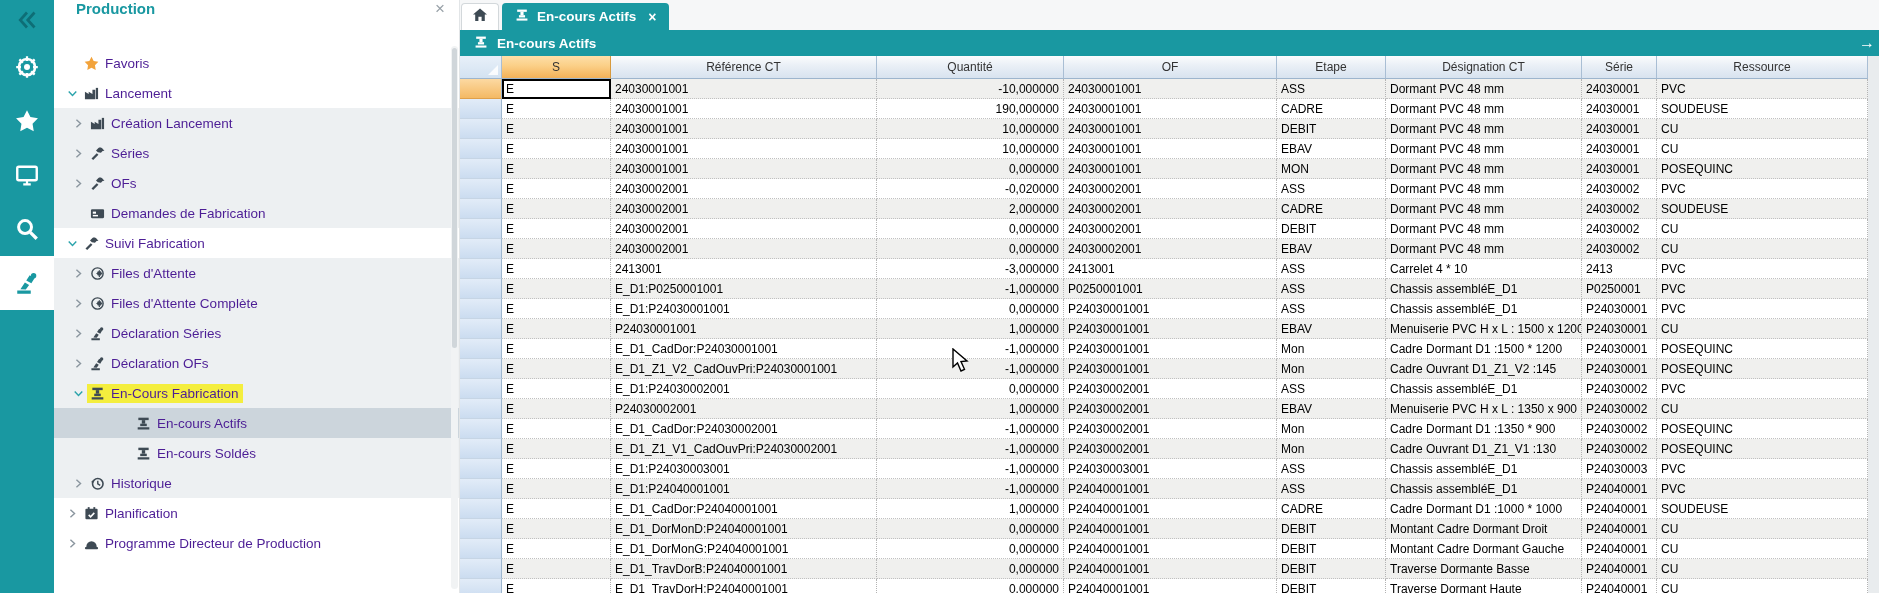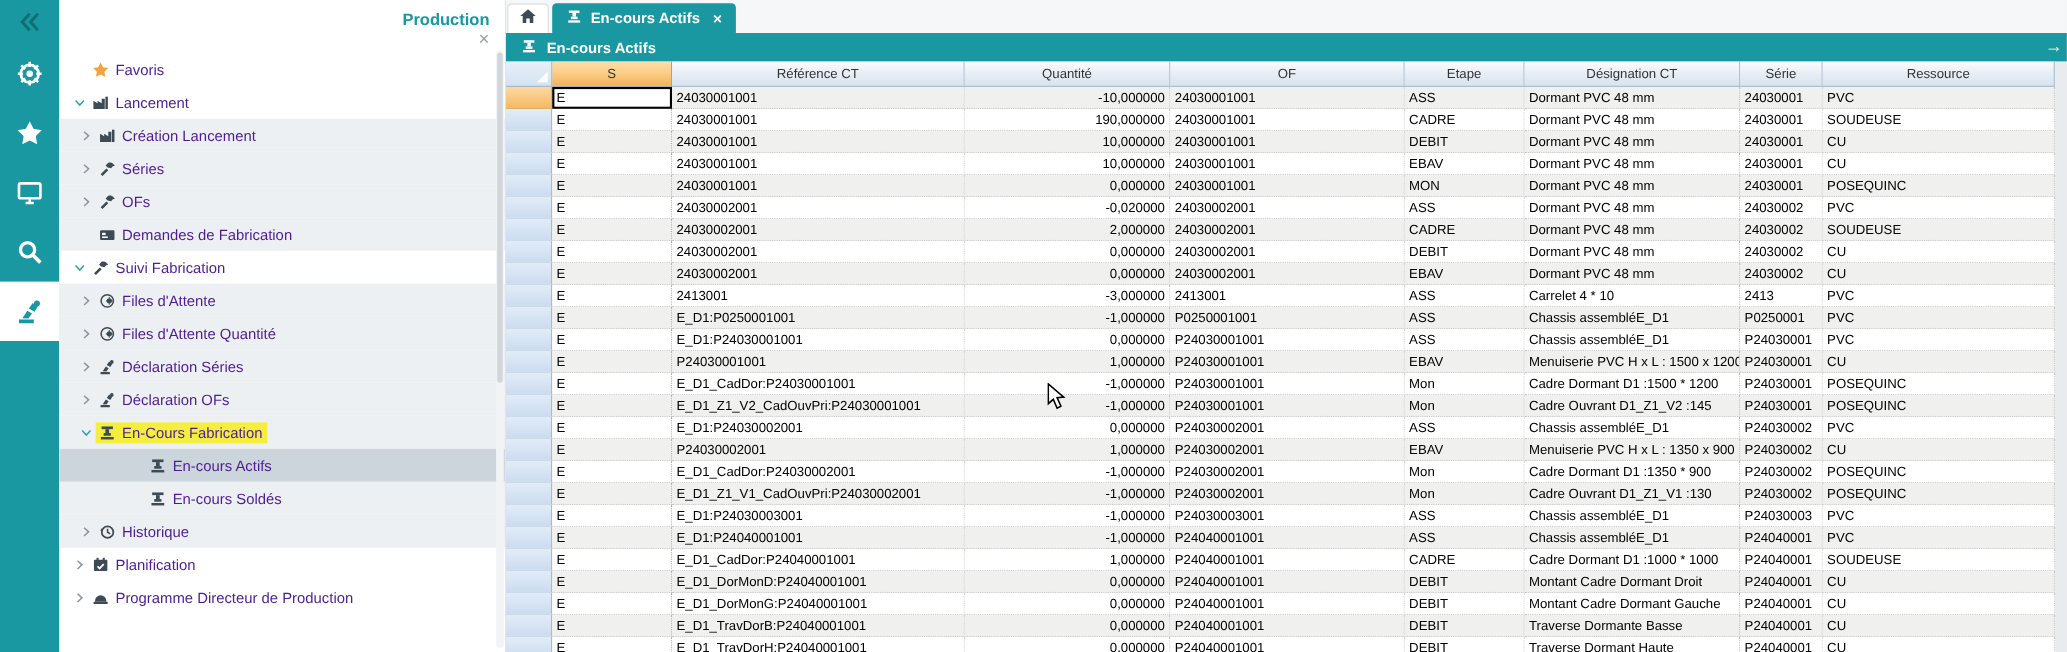--- a/index.html
+++ b/index.html
@@ -9,21 +9,21 @@
 
   
   .rail { width:54px; background:#1998A1; display:flex; flex-direction:column; flex:0 0 54px; }
   .rail-item { height:54px; display:flex; align-items:center; justify-content:center; color:#fff; cursor:pointer; }
   .rail-item.small { height:40px; color:#0e6e76; font-size:20px; font-weight:bold; }
   .rail-item svg { width:24px; height:24px; }
   .rail-item.selected { background:#fff; color:#1998A1; }
 
   
   .sidebar { width:406px; flex:0 0 406px; background:#fff; position:relative; border-right:1px solid #e2e5e7; }
-  .sb-header { height:44px; display:flex; align-items:flex-end; padding:10px 14px 0 22px;flex-direction:column; }
+  .sb-header { height:44px; display:flex; align-items:flex-start; padding:0 14px 0 22px; }
   .sb-title { color:#1998A1; font-size:15px; font-weight:bold; flex:1; }
   .sb-close { color:#98a1a8; font-size:17px; cursor:pointer; line-height:1; }
   .tree { padding-top:4px; }
   .tree-item { height:30px; display:flex; align-items:center; font-size:13.5px; color:#4c1d95; cursor:pointer; white-space:nowrap; }
   .tree-item.group { background:#edf0f2; }
   .tree-item.selected { background:#ccd5dc; }
   .expander { width:17px; flex:0 0 17px; display:flex; align-items:center; justify-content:center; }
   .expander svg { width:11px; height:11px; }
   .exp-open { color:#2aa3ab; } .exp-closed { color:#8a959e; }
   .ticon { width:20px; flex:0 0 20px; display:flex; align-items:center; justify-content:center; color:#3e4a54; }
@@ -255,21 +255,21 @@
           </span>
           <span class="ticon">
             <svg viewBox="0 0 16 16" xmlns="http://www.w3.org/2000/svg">
               <circle cx="8" cy="8" r="6" fill="none" stroke="currentColor" stroke-width="1.5"></circle>
               <circle cx="10" cy="8" r="2.6" fill="currentColor"></circle>
               <g stroke="currentColor" stroke-width="1.3">
                 <path d="M10 4.4v1.2M10 10.4v1.2M6.9 8h1.2M11.9 8h1.2"></path>
               </g>
             </svg>
           </span>
-          <span class="tlabel">Files d'Attente Quantité</span>
+          <span class="tlabel">Files d'Attente Complète</span>
         </div>
         <div class="tree-item lvl1 group">
           <span class="expander exp-closed">
             <svg viewBox="0 0 16 16" xmlns="http://www.w3.org/2000/svg">
               <path d="M5 2.5l6 5.5-6 5.5" fill="none" stroke="currentColor" stroke-width="2"></path>
             </svg>
           </span>
           <span class="ticon">
             <svg viewBox="0 0 16 16" xmlns="http://www.w3.org/2000/svg">
               <path d="M1.5 13h9v2.2h-9zM3.6 12.2l3-4.6 2.8 1.8-2.2 3zM7.5 6.3l2.3-3.4 3.2 2-2.1 3.3z" fill="currentColor"></path>

